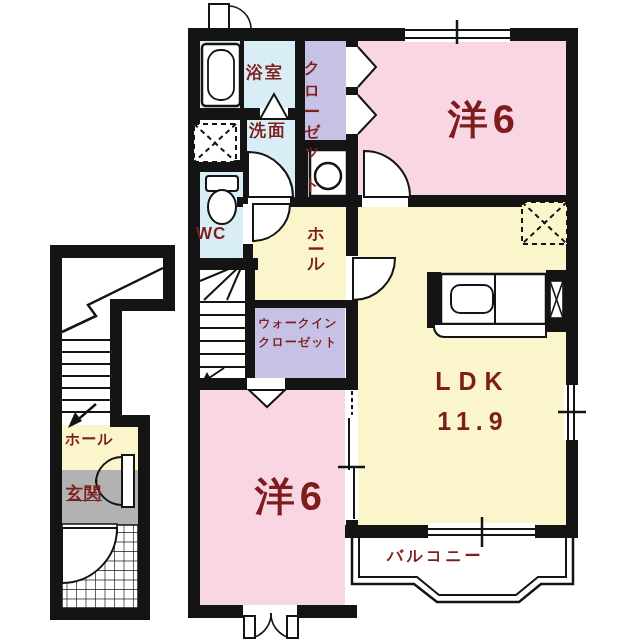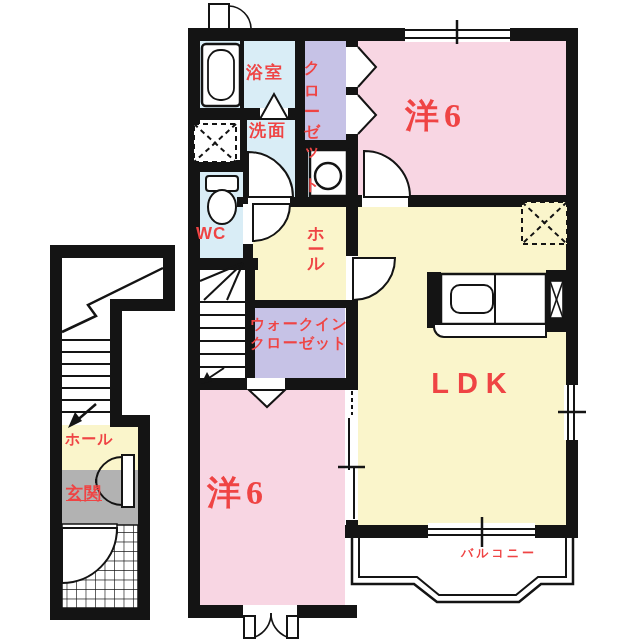--- a/index.html
+++ b/index.html
@@ -1,28 +1,28 @@
 <!DOCTYPE html>
 <html><head>
 <meta charset="utf-8">
 <style>
   html,body{margin:0;padding:0;background:#fff;}
   .stage{position:relative;width:640px;height:640px;background:#ffffff;overflow:hidden;
          font-family:"Liberation Sans","DejaVu Sans",sans-serif;}
   .stage svg{position:absolute;left:0;top:0;}
-  .lbl{position:absolute;color:#ef4444;font-weight:bold;white-space:pre;line-height:1.15;}
+  .lbl{position:absolute;color:#7f1d1d;font-weight:bold;white-space:pre;line-height:1.15;}
   .lbl-room{font-size:17px;letter-spacing:2px;}
-  .lbl-big{font-size:34px;letter-spacing:5px;text-align:left;font-family:Liberation Serif, serif;}
+  .lbl-big{font-size:40px;letter-spacing:5px;text-align:right;}
   .vert{writing-mode:vertical-rl;text-orientation:mixed;}
   .lbl-closet{font-size:16px;letter-spacing:9px;line-height:21px;height:92px;}
   .lbl-hall{font-size:17px;letter-spacing:6px;height:78px;}
-  .lbl-wic{font-size:15px;letter-spacing:1px;line-height:19px;text-align:center;width:96px;}
+  .lbl-wic{font-size:12px;letter-spacing:1px;line-height:19px;text-align:center;width:96px;}
   .lbl-small{font-size:15px;letter-spacing:1px;}
-  .lbl-balc{font-size:12px;letter-spacing:3px;text-align:right;width:150px;}
-  .lbl-ldk{font-size:29px;letter-spacing:8px;text-align:center;width:170px;}
+  .lbl-balc{font-size:16px;letter-spacing:3px;text-align:left;width:150px;}
+  .lbl-ldk{font-size:25px;letter-spacing:8px;text-align:center;width:170px;}
 </style>
 </head>
 <body>
 
 <div class="stage">
 <svg width="640" height="640" viewBox="0 0 640 640">
   <defs>
     <pattern id="tiles" width="9.5" height="9.5" patternUnits="userSpaceOnUse">
       <path d="M9.5,0 H0 V9.5" fill="none" stroke="#141414" stroke-width="1.3"></path>
     </pattern>
@@ -262,17 +262,18 @@
 </svg>
 
 <div class="lbl lbl-room" style="left:246px;top:63px;">浴室</div>
 <div class="lbl lbl-room" style="left:249px;top:121px;text-align:center;">洗面</div>
 <div class="lbl vert lbl-closet" style="left:302px;top:48px;">クローゼット</div>
 <div class="lbl lbl-room" style="left:196px;top:224px;letter-spacing:1px;">WC</div>
 <div class="lbl vert lbl-hall" style="left:306px;top:214px;">ホール</div>
 <div class="lbl lbl-wic" style="left:250px;top:314px;"><span>ウォークイン</span><br><span>クローゼット</span></div>
 <div class="lbl lbl-big" style="left:405px;top:96px;width:115px;">洋6</div>
 <div class="lbl lbl-ldk" style="left:388px;top:367px;">LDK</div>
+<div class="lbl lbl-ldk" style="left:388px;top:407px;letter-spacing:6px;">11.9</div>
 <div class="lbl lbl-big" style="left:207px;top:473px;width:120px;">洋6</div>
 <div class="lbl lbl-balc" style="left:387px;top:547px;">バルコニー</div>
 <div class="lbl lbl-small" style="left:65px;top:430px;">ホール</div>
 <div class="lbl lbl-room" style="left:66px;top:484px;letter-spacing:1px;text-decoration:underline;">玄関</div>
 </div>
 
 </body></html>

